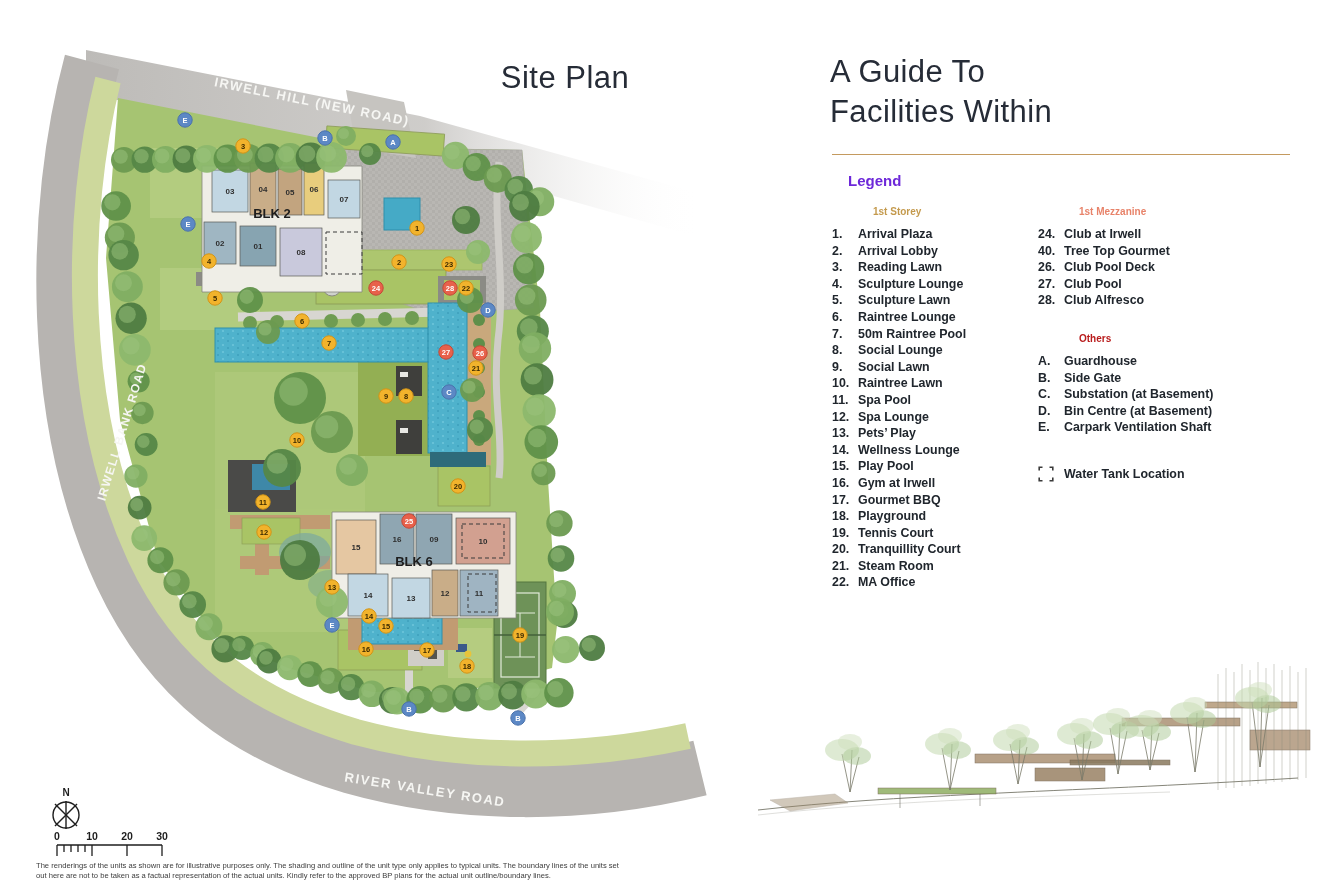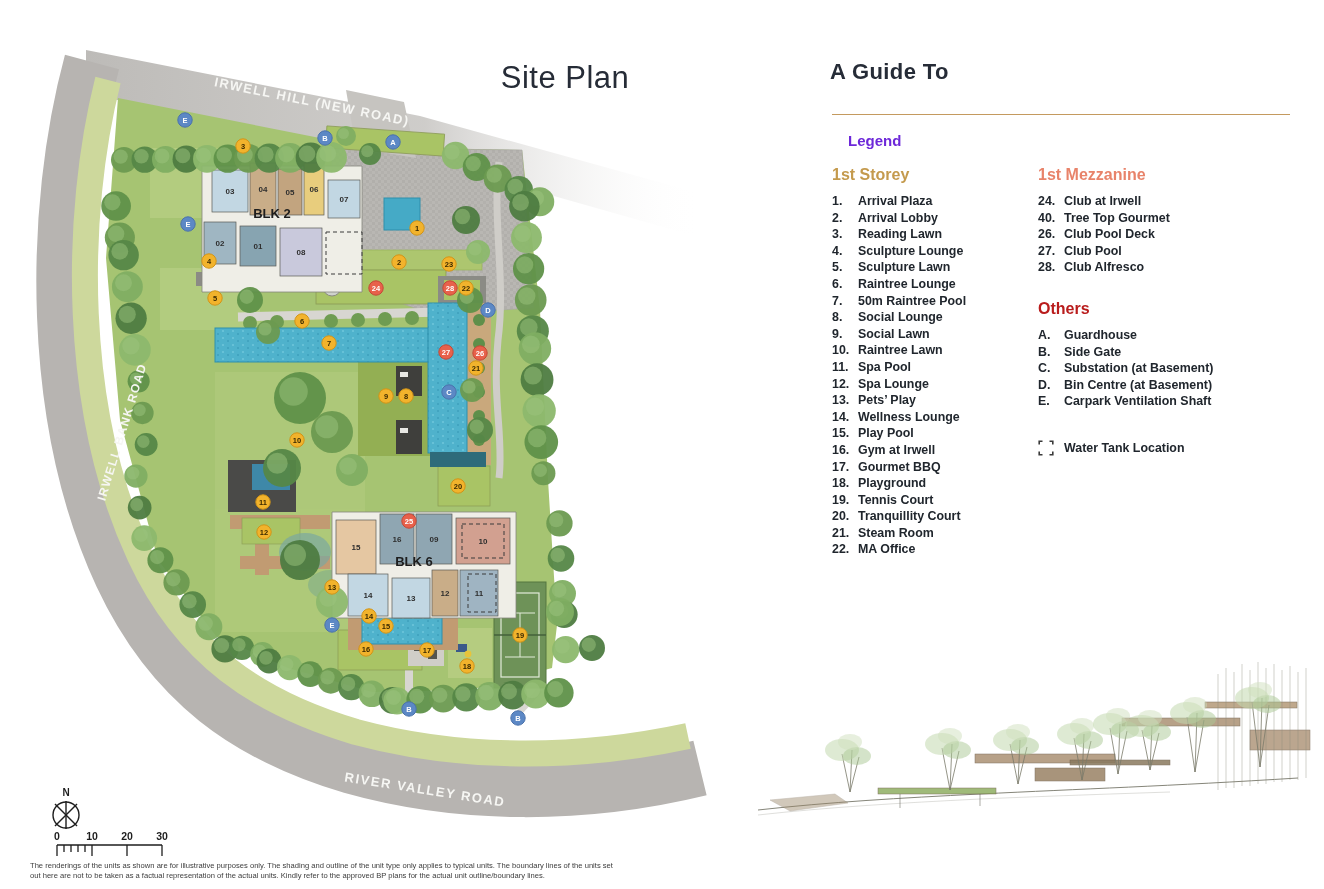--- a/index.html
+++ b/index.html
@@ -1,29 +1,29 @@
 <!DOCTYPE html>
 <html><head>
 <meta charset="utf-8">
 <style>
   html,body{margin:0;padding:0;background:#fff;}
   body{width:1324px;height:889px;position:relative;overflow:hidden;
        font-family:"Liberation Sans",sans-serif;color:#22272d;}
   #map-wrap{position:absolute;left:0;top:0;width:760px;height:889px;}
-  #disclaimer{position:absolute;left:30px;top:861px;width:595px;
+  #disclaimer{position:absolute;left:36px;top:861px;width:595px;
       font-size:7.6px;line-height:9.6px;color:#3c3c3c;}
   #guide{position:absolute;left:830px;top:52px;width:472px;}
-  .title-line{font-size:22px;line-height:40px;color:#262c37;font-weight:700;letter-spacing:.4px;}
+  .title-line{font-size:31px;line-height:40px;color:#262c37;font-weight:400;letter-spacing:.4px;}
   .divider{height:1px;background:#c49a5f;width:458px;margin:22px 0 17px 2px;}
   .legend-h{font-size:15px;font-weight:bold;color:#6d28d9;margin:0 0 17px 18px;}
   .cols{display:flex;margin-left:2px;}
   .col-left{width:206px;flex:none;}
   .col-right{flex:1;}
   .sec{margin-bottom:24px;}
-  .sec-title{font-size:16px;font-weight:bold;margin-bottom:9px;}
+  .sec-title{font-size:10px;font-weight:bold;margin-bottom:9px;margin-left:41px;}
   .itm{display:flex;font-size:12.4px;font-weight:bold;color:#20262d;line-height:16.6px;}
   .itm .n{width:26px;flex:none;}
   .itm .l{flex:1;}
   .wt-row{display:flex;align-items:center;margin-top:30px;text-align:center;}
   .wt-label{font-size:12.4px;font-weight:bold;color:#20262d;margin-left:10px;}
   #sketch{position:absolute;left:750px;top:642px;}
 </style>
 </head>
 <body>
 
@@ -540,20 +540,21 @@
     <text x="127" y="840" text-anchor="middle">20</text>
     <text x="162" y="840" text-anchor="middle">30</text>
   </g>
 </svg>
 </div>
 
 <div id="disclaimer">The renderings of the units as shown are for illustrative purposes only. The shading and outline of the unit type only applies to typical units. The boundary lines of the units set out here are not to be taken as a factual representation of the actual units. Kindly refer to the approved BP plans for the actual unit outline/boundary lines.</div>
 
 <div id="guide">
   <div class="title-line">A Guide To</div>
+  <div class="title-line">Facilities Within</div>
   <div class="divider"></div>
   <div class="legend-h">Legend</div>
   <div class="cols">
     <div class="col-left">
       <div class="sec">
         <div class="sec-title" style="color: rgb(196, 154, 77);">1st Storey</div>
         <div>
             <div class="itm">
               <span class="n">1.</span>
               <span class="l">Arrival Plaza</span>

